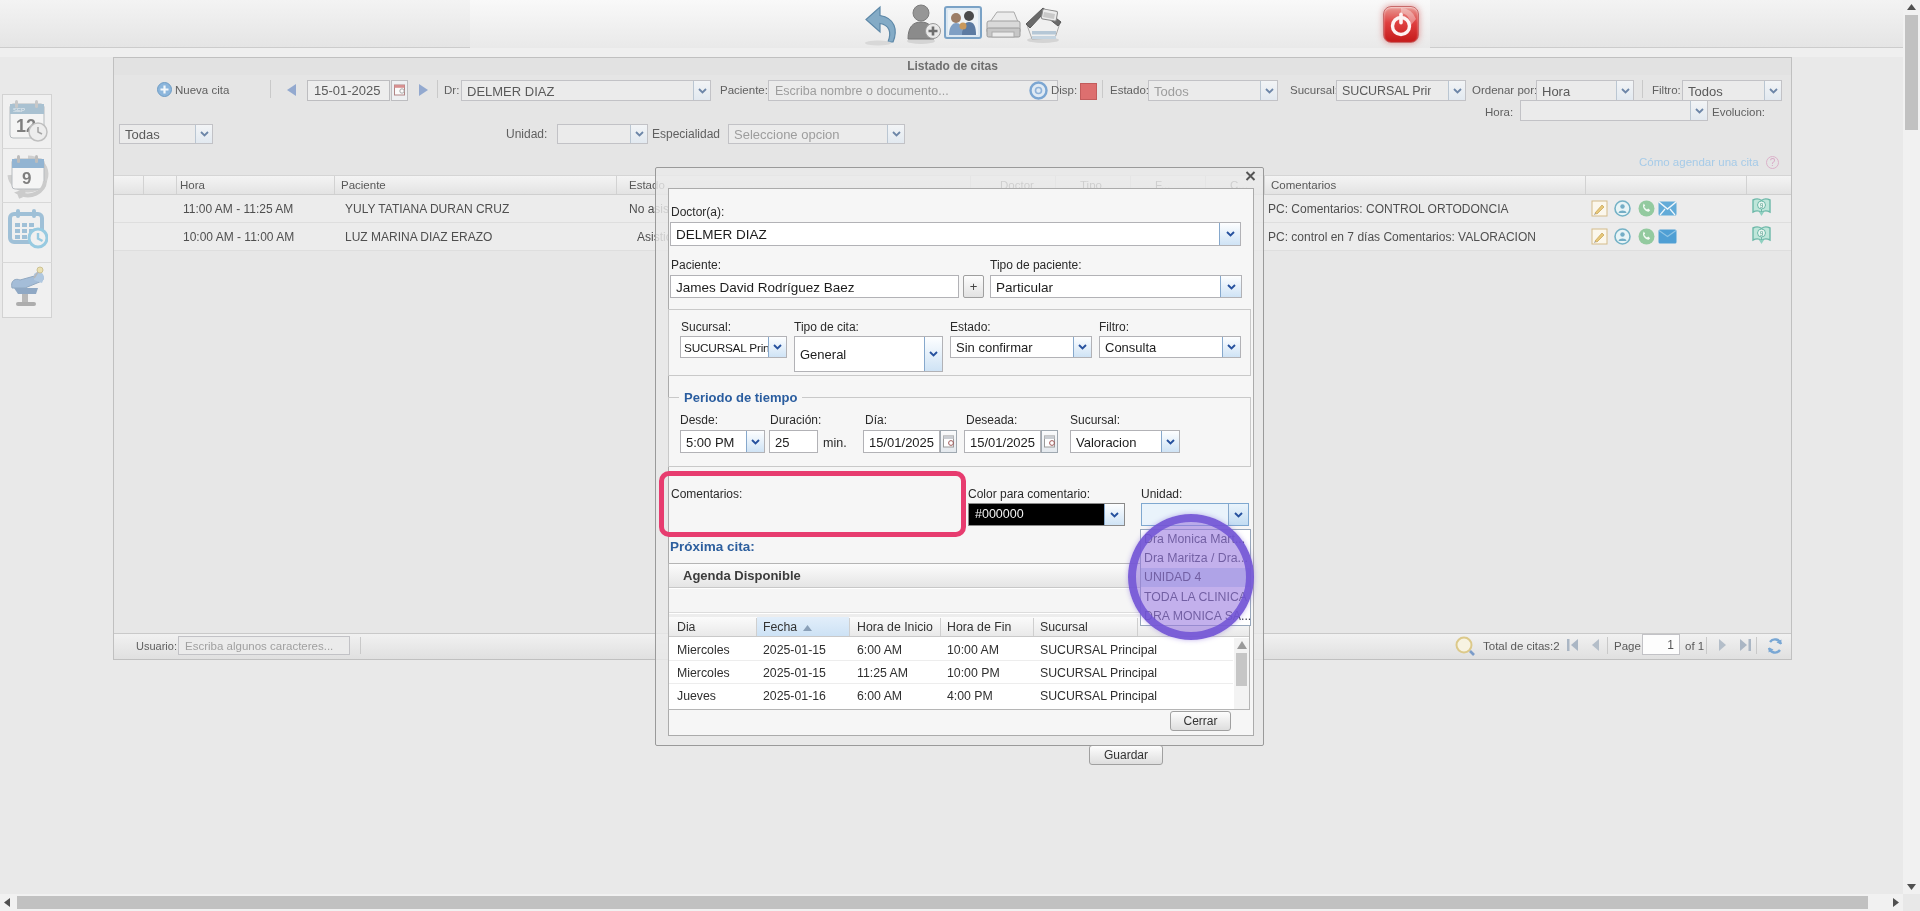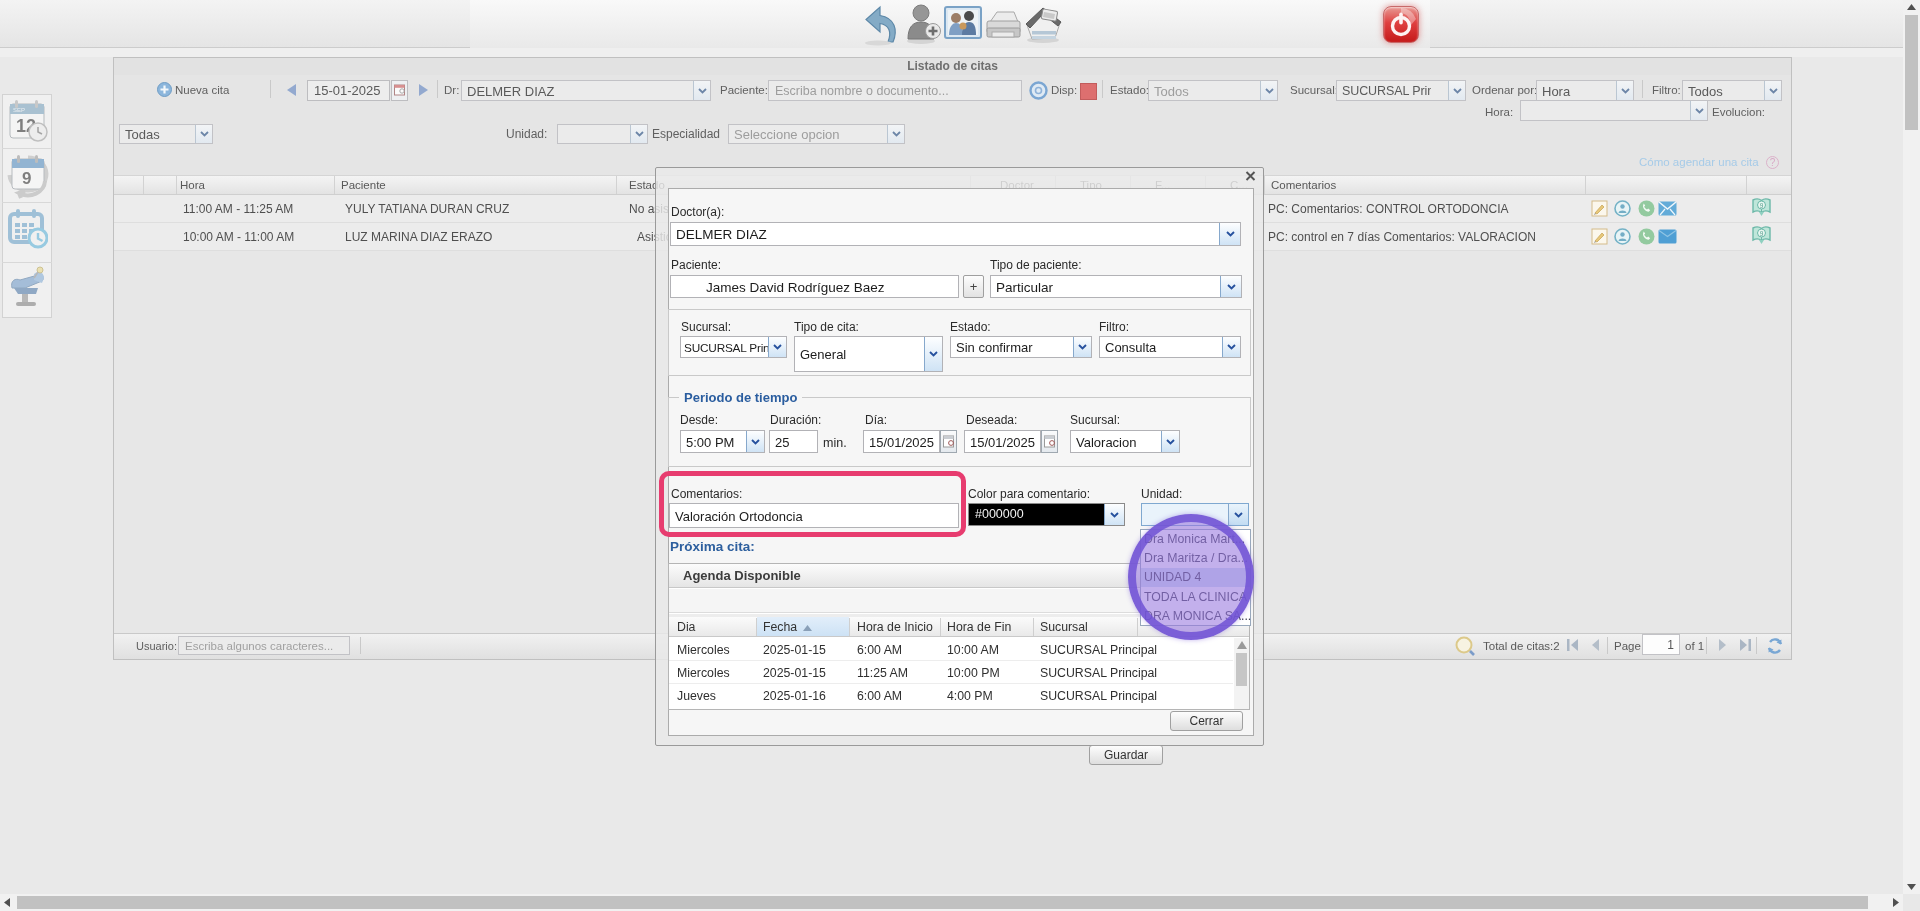--- a/index.html
+++ b/index.html
@@ -145,21 +145,21 @@
  <div class="lbl" style="left:444px;top:84px;">Dr:</div>
  <div class="cbd" style="left:461px;top:80px;width:250px;height:21px;">
       <span class="tx" style="color:#5a5a5a;">DELMER DIAZ</span>
       <span class="tr">
         <svg class="chev" viewBox="0 0 9 6">
           <path d="M1 1l3.5 3.5L8 1" stroke="#6d86a8" stroke-width="1.8" fill="none"></path>
         </svg>
       </span>
     </div>
  <div class="lbl" style="left:720px;top:84px;">Paciente:</div>
- <div class="abs" style="left:768px;top:80px;width:254px;height:21px;background:#ebebeb;border:1px solid #c2c2c6;font-size:12.5px;color:#9d9d9d;padding:3px 0 0 6px;">Escriba nombre o documento...</div>
+ <div class="abs" style="left:768px;top:80px;width:290px;height:21px;background:#ebebeb;border:1px solid #c2c2c6;font-size:12.5px;color:#9d9d9d;padding:3px 0 0 6px;">Escriba nombre o documento...</div>
  <svg class="abs" style="left:1029px;top:81px;" width="19" height="19" viewBox="0 0 19 19">
   <circle cx="9.5" cy="9.5" r="8" fill="#dfeaf4" stroke="#7ba6d2" stroke-width="2.4"></circle>
   <circle cx="9.5" cy="9.5" r="3" fill="none" stroke="#8fb2d8" stroke-width="1.6"></circle>
  </svg>
  <div class="lbl" style="left:1051px;top:84px;">Disp:</div>
  <div class="abs" style="left:1080px;top:83px;width:17px;height:17px;background:#dd6f6f;border:1px solid #c25c5c;"></div>
  <div class="sep" style="left:1102px;top:80px;height:18px;"></div>
  <div class="lbl" style="left:1110px;top:84px;">Estado:</div>
  <div class="cbd" style="left:1148px;top:80px;width:130px;height:21px;">
       <span class="tx ph">Todos</span>
@@ -377,21 +377,21 @@
   <div class="cb" style="left:670px;top:222px;width:571px;height:24px;">
         <span class="tx" style="font-size:13.5px;">DELMER DIAZ</span>
         <span class="tr" style="width:21px;">
           <svg class="chev" viewBox="0 0 9 6">
             <path d="M1 1l3.5 3.5L8 1" stroke="#26519e" stroke-width="1.9" fill="none"></path>
           </svg>
         </span>
       </div>
   <div class="mlbl" style="left:671px;top:258px;">Paciente:</div>
   <div class="cb" style="left:670px;top:275px;width:289px;height:23px;">
-        <span class="tx" style="font-size:13.5px;margin-left:30px;">James David Rodríguez Baez</span>
+        <span class="tx" style="font-size:13.5px;">James David Rodríguez Baez</span>
       </div>
   <div class="abs" style="left:963px;top:275px;width:21px;height:23px;background:linear-gradient(#fdfdfd,#e2e2e2);border:1px solid #9f9f9f;border-radius:2px;font-size:13px;color:#444;text-align:center;line-height:21px;">+</div>
   <div class="mlbl" style="left:990px;top:258px;">Tipo de paciente:</div>
   <div class="cb" style="left:990px;top:275px;width:252px;height:23px;">
         <span class="tx" style="font-size:13.5px;">Particular</span>
         <span class="tr" style="width:21px;">
           <svg class="chev" viewBox="0 0 9 6">
             <path d="M1 1l3.5 3.5L8 1" stroke="#26519e" stroke-width="1.9" fill="none"></path>
           </svg>
         </span>
@@ -473,23 +473,20 @@
   <div class="cb" style="left:1070px;top:430px;width:110px;height:23px;">
         <span class="tx">Valoracion</span>
         <span class="tr">
           <svg class="chev" viewBox="0 0 9 6">
             <path d="M1 1l3.5 3.5L8 1" stroke="#26519e" stroke-width="1.9" fill="none"></path>
           </svg>
         </span>
       </div>
 
   <div class="mlbl" style="left:671px;top:487px;">Comentarios:</div>
-  <div class="cb" style="left:669px;top:503px;width:290px;height:25px;">
-        <span class="tx">Valoración Ortodoncia</span>
-      </div>
   <div class="mlbl" style="left:968px;top:487px;">Color para comentario:</div>
   <div class="abs" style="left:968px;top:503px;width:157px;height:23px;border:1px solid #8a8a8a;display:flex;align-items:stretch;">
     <span style="flex:1;background:#000;color:#f2f2f2;font-size:12.5px;padding:3px 0 0 6px;">#000000</span>
     <span style="width:20px;background:linear-gradient(#fdfeff,#cfe3f5);border-left:1px solid #86a8cc;display:flex;align-items:center;justify-content:center;">
           <svg class="chev" viewBox="0 0 9 6">
             <path d="M1 1l3.5 3.5L8 1" stroke="#26519e" stroke-width="1.9" fill="none"></path>
           </svg>
         </span>
   </div>
   <div class="mlbl" style="left:1141px;top:487px;">Unidad:</div>
@@ -552,21 +549,21 @@
   <div class="abs" style="left:947px;top:689px;font-size:12.3px;color:#2f2f2f;">4:00 PM</div>
   <div class="abs" style="left:1040px;top:689px;font-size:12.3px;color:#2f2f2f;">SUCURSAL Principal</div>
 
   <div class="abs" style="left:1234px;top:638px;width:15px;height:71px;background:#f3f3f3;"></div>
   <svg class="abs" style="left:1237px;top:641px;" width="10" height="8" viewBox="0 0 10 8">
         <path d="M5 0 L10 8 L0 8z" fill="#9a9a9a"></path>
       </svg>
   <div class="abs" style="left:1236px;top:653px;width:11px;height:33px;background:#c6c6c6;"></div>
 
   <div class="abs" style="left:1089px;top:745px;width:74px;height:20px;background:linear-gradient(#fdfdfd,#dedede);border:1px solid #a0a0a0;border-radius:3px;font-size:12px;color:#333;text-align:center;line-height:19px;">Guardar</div>
-  <div class="abs" style="left:1170px;top:711px;width:73px;height:20px;background:linear-gradient(#fdfdfd,#dedede);border:1px solid #a0a0a0;border-radius:3px;font-size:12px;color:#333;text-align:center;line-height:19px;">Cerrar</div>
+  <div class="abs" style="left:1170px;top:711px;width:61px;height:20px;background:linear-gradient(#fdfdfd,#dedede);border:1px solid #a0a0a0;border-radius:3px;font-size:12px;color:#333;text-align:center;line-height:19px;">Cerrar</div>
  </div>
 </div>
 
 <div class="abs" style="left:659px;top:471px;width:307px;height:66px;border:5px solid #e73c6f;border-radius:10px;z-index:60;"></div>
 <div class="abs" style="left:1128px;top:514px;width:126px;height:126px;border-radius:50%;background:rgba(152,119,223,0.58);border:8px solid rgba(112,82,213,0.85);box-shadow:0 0 5px rgba(122,92,215,0.45);z-index:60;"></div>
 
 <div id="scrollbars">
  <div class="abs" style="left:1903px;top:0;width:17px;height:894px;background:#f1f1f1;"></div>
  <svg class="abs" style="left:1907px;top:4px;" width="9" height="6" viewBox="0 0 9 6">
       <path d="M4.5 0 L9 6 L0 6z" fill="#505050"></path>

